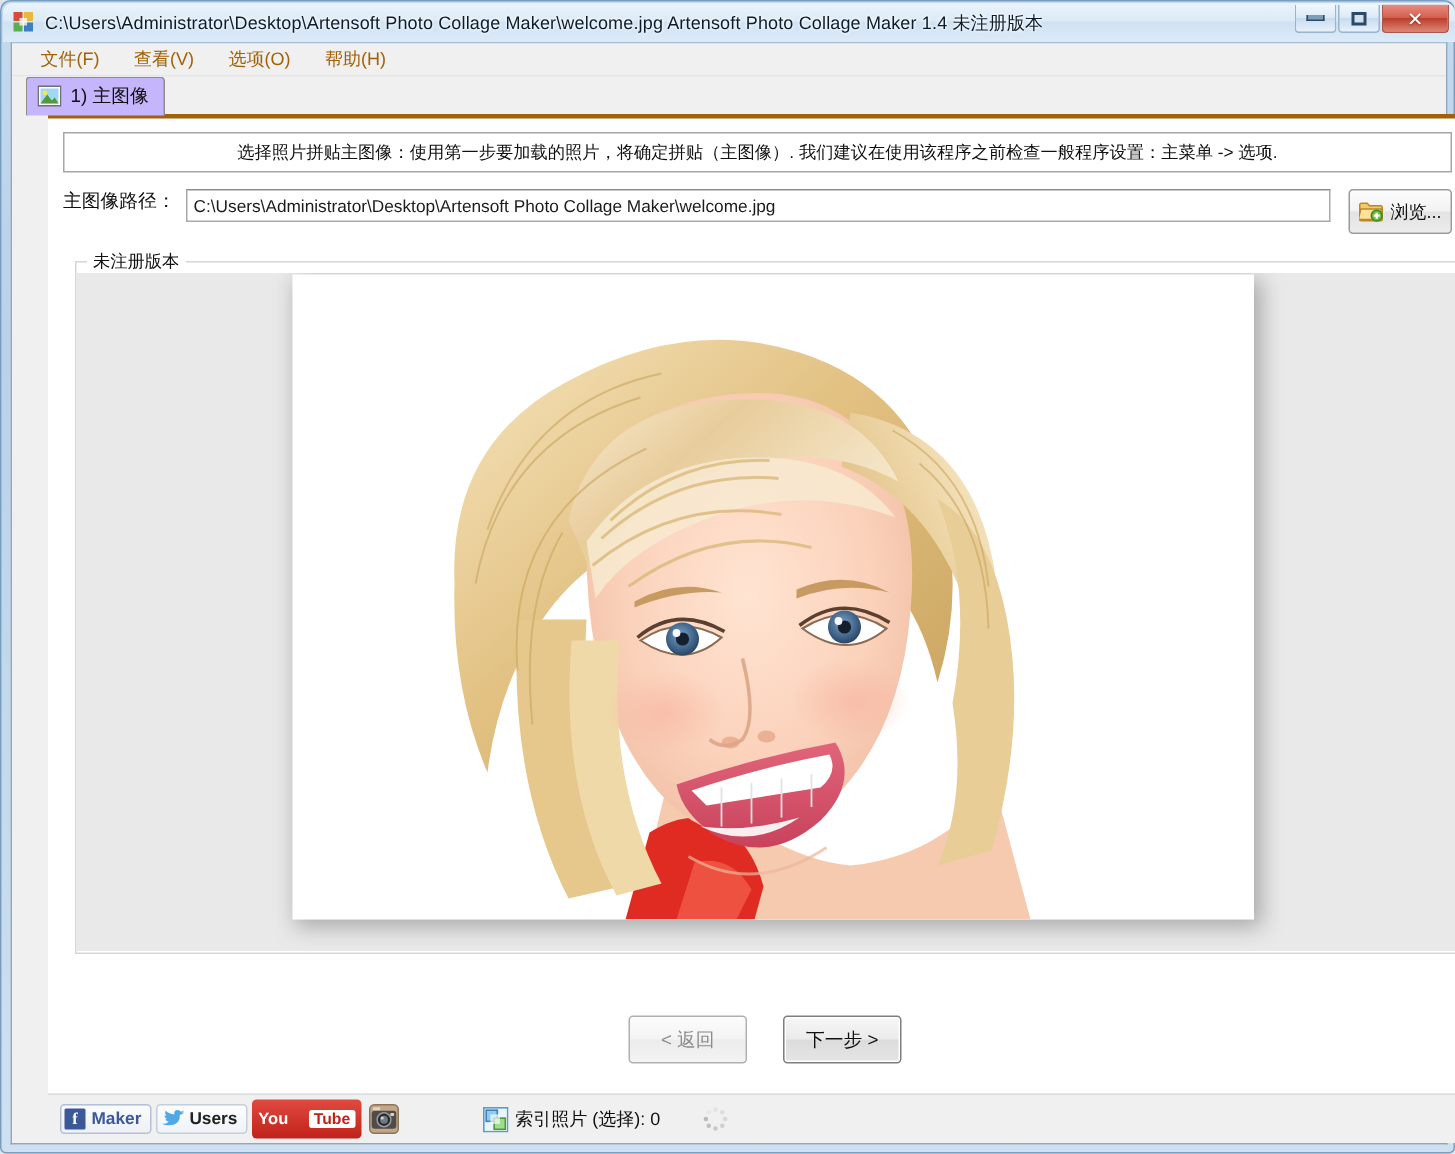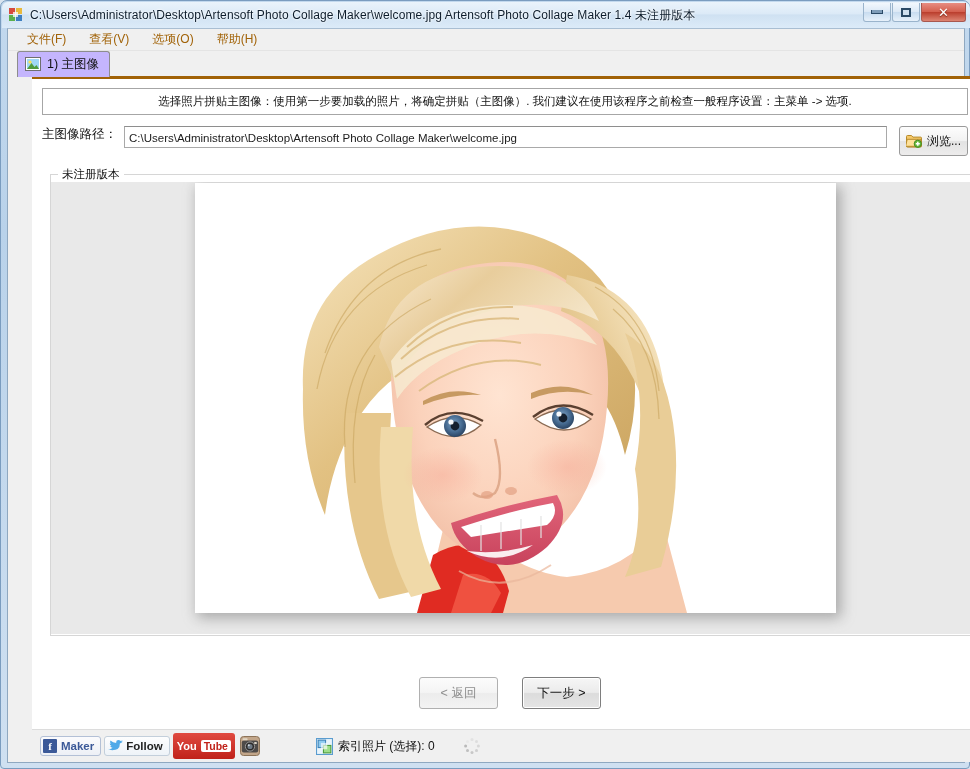--- a/index.html
+++ b/index.html
@@ -281,21 +281,21 @@
     font-size: 11.5px; color: #222; font-weight: bold;
   }
   .tw-bird { width: 15px; height: 13px; margin-right: 3px; flex:0 0 auto; }
   .ytbtn {
     display: flex; align-items: center;
     height: 20px; box-sizing: border-box;
     border-radius: 3px;
     background: linear-gradient(to bottom,#e04a40 0%, #c0221a 100%);
     padding: 13px 4px;
     font-size: 11px; color: #fff; font-weight: bold;
-    gap: 4px;
+    gap: 14px;
   }
   .yt-tube {
     background: #ffffff; color: #c0221a;
     border-radius: 2px; padding: 0 3px;
     font-size: 10.5px;
   }
   .igbtn { width: 20px; height: 20px; margin-left: 2px; flex:0 0 auto; }
   .idxblock {
     display: flex; align-items: center;
     margin-left: 24px;
@@ -508,21 +508,21 @@
           <div class="fbbtn">
             <span class="fb-f">f</span>
             <span>Maker</span>
           </div>
           <div class="twbtn">
             <span class="tw-bird">
               <svg viewBox="0 0 16 14" width="15" height="13">
                 <path d="M16 1.7 q-0.9 0.4 -1.9 0.5 q1.1 -0.65 1.5 -1.85 q-1 0.6 -2.1 0.82 Q12.5 0 11.2 0 Q8.7 0 8.7 2.5 q0 0.35 0.08 0.68 Q5.1 3 2.6 0.6 q-0.4 0.68 -0.4 1.45 q0 1.5 1.05 2.2 q-0.8 -0.03 -1.5 -0.4 v0.03 q0 2.1 2.05 2.55 q-0.4 0.1 -0.85 0.1 q-0.3 0 -0.6 -0.05 q0.6 1.8 2.4 1.85 Q3.4 9.9 1.6 9.9 q-0.8 0 -1.6 -0.1 Q1.9 11 4.4 11 q8.3 0 8.3 -7 v-0.35 Q15.2 3 16 1.7 z" fill="#4fa9e8"></path>
               </svg>
             </span>
-            <span>Follow</span>
+            <span>Users</span>
           </div>
           <div class="ytbtn">
             <span>You</span>
             <span class="yt-tube">Tube</span>
           </div>
           <span class="igbtn">
             <svg viewBox="0 0 20 20" width="20" height="20">
               <rect x="0.5" y="0.5" width="19" height="19" rx="3" fill="#c2a68a" stroke="#8d7459"></rect>
               <rect x="1.8" y="4.5" width="16.4" height="12" rx="2" fill="#4e4b49"></rect>
               <circle cx="10" cy="10.5" r="4.6" fill="#2c2a29" stroke="#9a9a9a"></circle>

